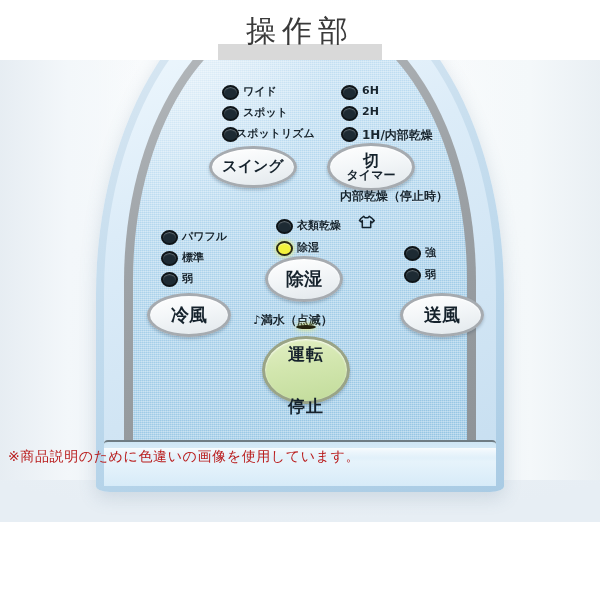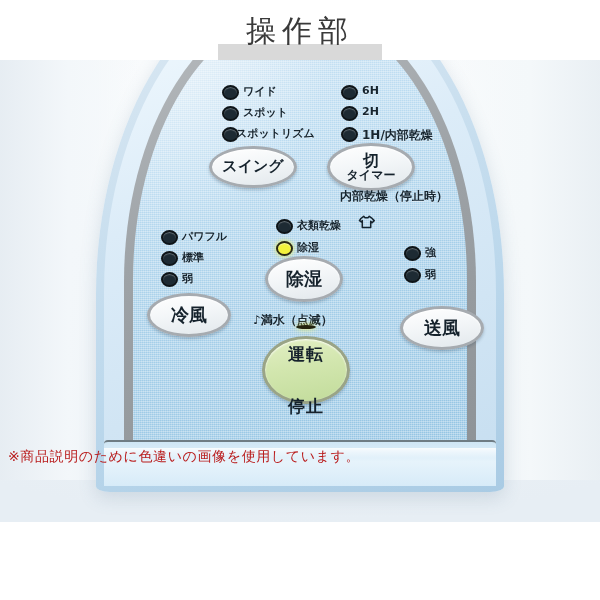--- a/index.html
+++ b/index.html
@@ -236,21 +236,21 @@
       <div class="led" style="left:404px;top:186px;"></div>
       <div class="lbl" style="left:425px;top:185px;">強</div>
 
       <div class="led" style="left:404px;top:208px;"></div>
       <div class="lbl" style="left:425px;top:207px;">弱</div>
 
       <div class="btn" style="left:265px;top:196px;width:72px;height:40px;font-size:18px;">除湿</div>
 
       <div class="btn" style="left:147px;top:233px;width:78px;height:38px;font-size:18px;">冷風</div>
 
-      <div class="btn" style="left:400px;top:246px;width:78px;height:38px;font-size:18px;">送風</div>
+      <div class="btn" style="left:400px;top:233px;width:78px;height:38px;font-size:18px;">送風</div>
 
       <div class="lbl" style="left:253px;top:252px;font-size:12px;">♪満水（点滅）</div>
 
       <div class="btn power" style="left:262px;top:276px;width:82px;height:62px;">
         <span class="pwr-led"></span>
         <span class="pwr-t">運転</span>
         <span class="pwr-rule"></span>
         <span class="pwr-t">停止</span>
       </div>
 

